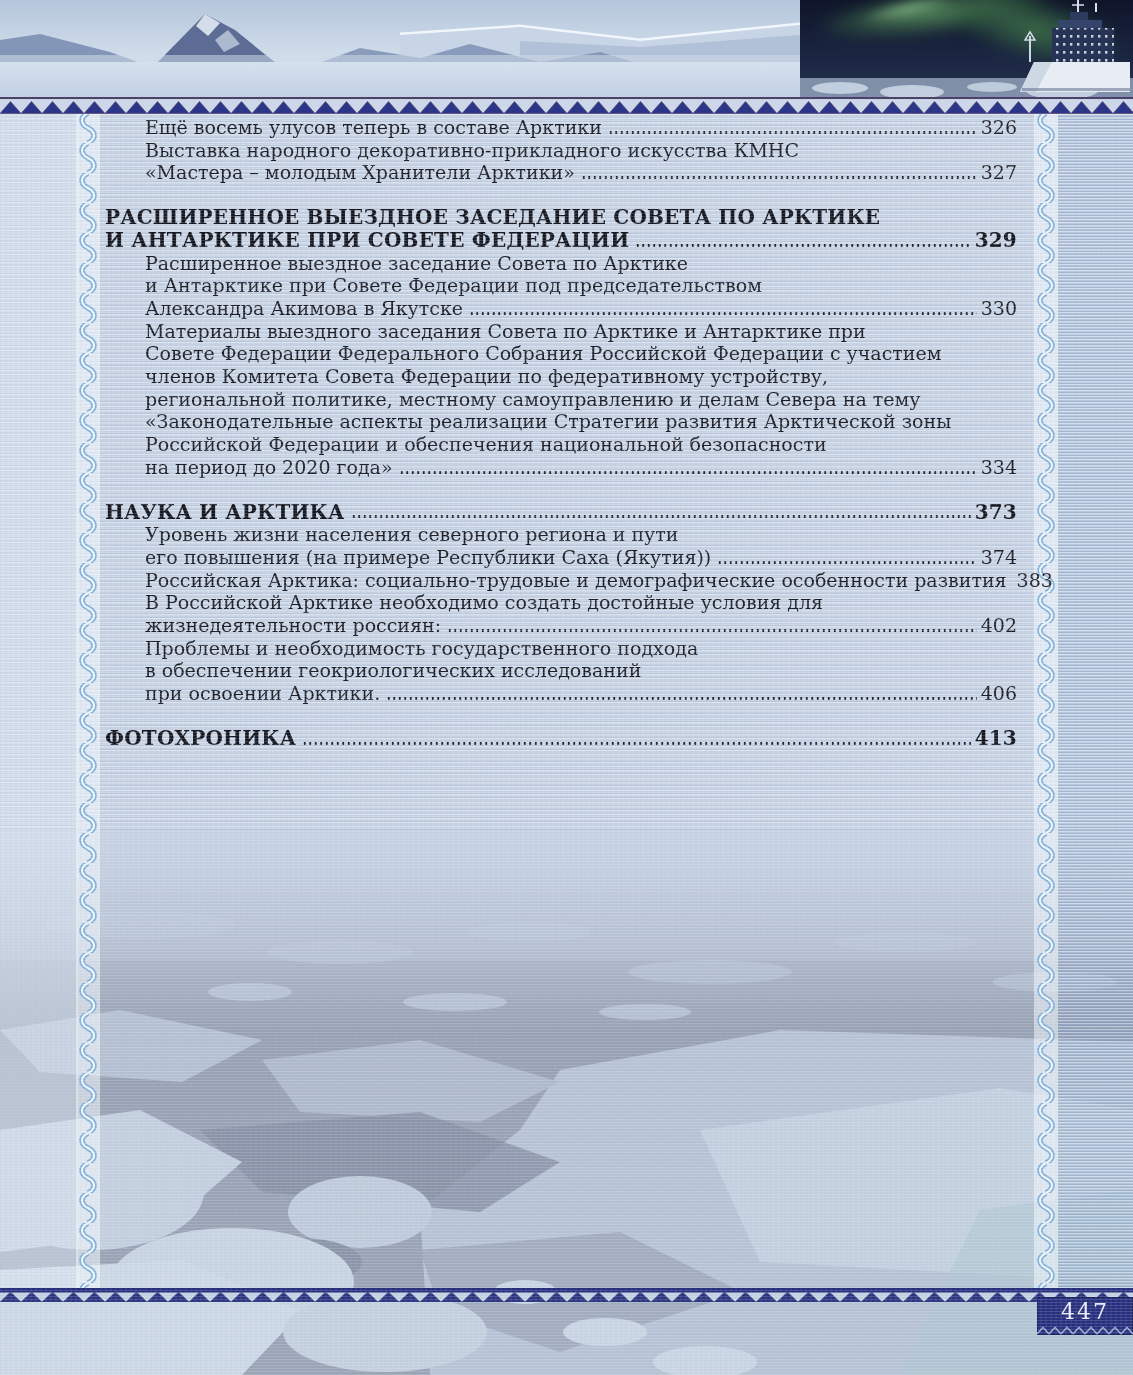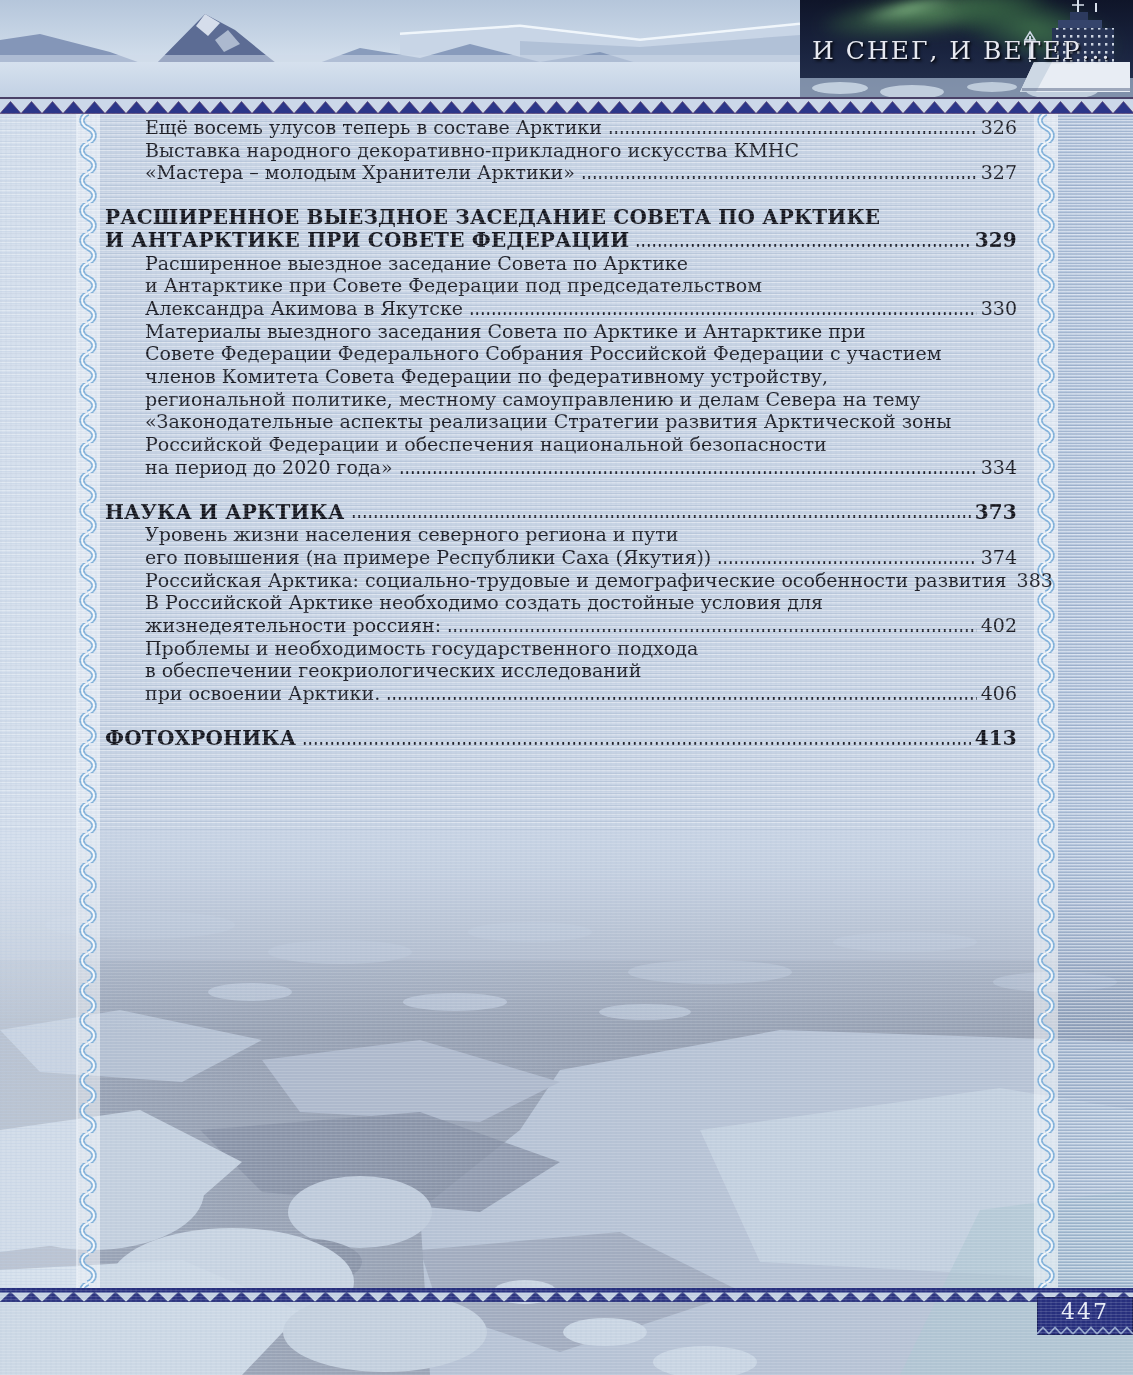--- a/index.html
+++ b/index.html
@@ -203,21 +203,20 @@
           <line x1="60" y1="5" x2="72" y2="5" stroke="#d8e0ec" stroke-width="1.5"></line>
           <rect x="58" y="12" width="18" height="9" fill="#2c3a5e"></rect>
           <rect x="46" y="20" width="44" height="9" fill="#35446b"></rect>
           <rect x="40" y="28" width="62" height="34" fill="#273455"></rect>
           <rect x="40" y="28" width="62" height="34" fill="url(#win)"></rect>
           <polygon points="8,92 22,62 118,62 118,92" fill="#e8edf4"></polygon>
           <polygon points="8,92 22,62 40,62 24,92" fill="#cdd8e4"></polygon>
           <rect x="10" y="88" width="108" height="3" fill="#6a7894" opacity=".6"></rect>
         </g>
       </svg>
-      <div class="banner-title">И СНЕГ, И ВЕТЕР...</div>
     </div>
   </div>
 
   <div class="zigzag-top">
     <svg width="1133" height="14">
       <defs>
         <pattern id="zz" width="21" height="14" patternUnits="userSpaceOnUse">
           <rect width="21" height="14" fill="#ccd8e9"></rect>
           <polygon points="0,13.5 10.5,1.5 21,13.5" fill="#2c3689" stroke="#5a3f6e" stroke-width=".7"></polygon>
         </pattern>

